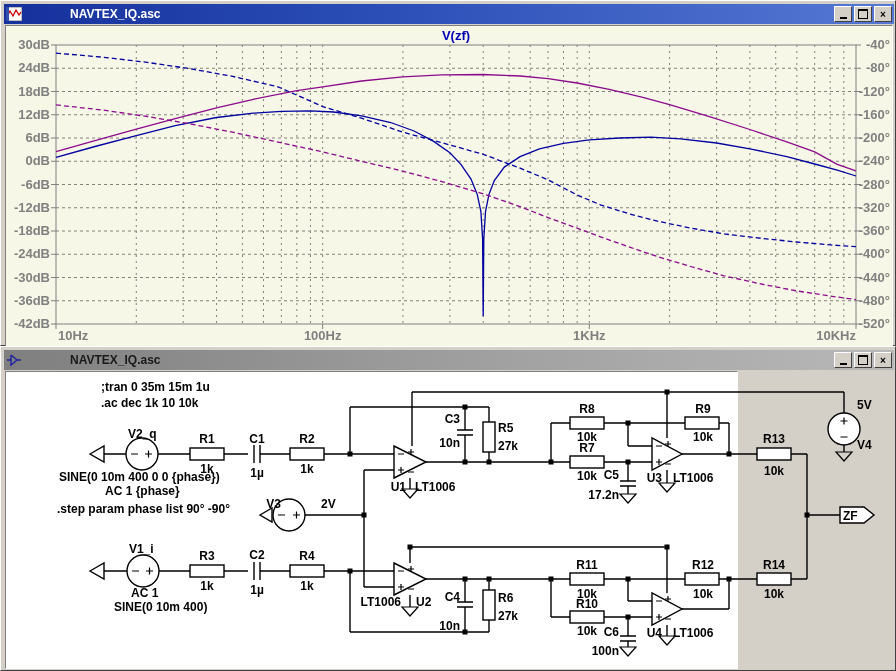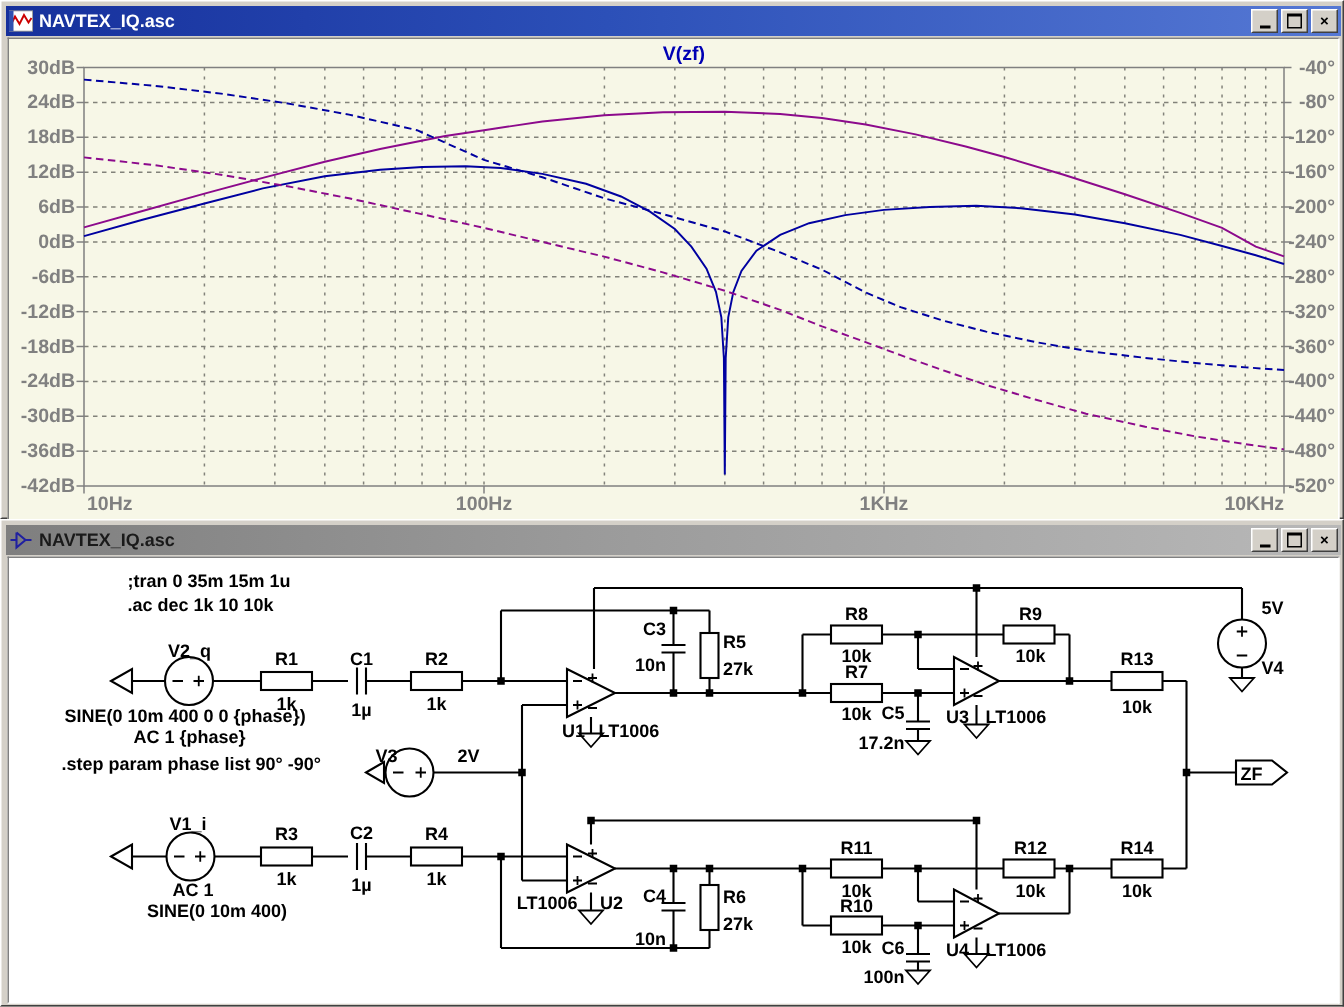--- a/index.html
+++ b/index.html
@@ -2,21 +2,21 @@
 <html><head>
 <meta charset="utf-8">
 <style>
   html,body{margin:0;padding:0;}
   body{width:896px;height:671px;position:relative;overflow:hidden;
        background:#D4D0C8;font-family:"Liberation Sans",sans-serif;}
   .abs{position:absolute;}
   .window{background:#D4D0C8;border-top:1px solid #fff;border-left:1px solid #fff;
           border-right:1px solid #404040;border-bottom:1px solid #404040;
           box-sizing:border-box;}
-  .titlebar{height:20px;display:flex;align-items:center;padding:0 2px;box-sizing:border-box;}
+  .titlebar{height:20px;display:flex;align-items:center;padding:0 2px;box-sizing:border-box;gap:44px;}
   .titlebar.active{background:linear-gradient(90deg,#16309C 0%,#2C50B8 45%,#5578D4 100%);}
   .titlebar.inactive{background:linear-gradient(90deg,#7F7F7F 0%,#9B9B9B 45%,#B8B8B8 100%);}
   .title-text{font-size:12px;font-weight:bold;margin-left:4px;white-space:nowrap;}
   .titlebar.active .title-text{color:#FFFFFF;}
   .titlebar.inactive .title-text{color:#1A1A1A;}
   .win-icon{width:16px;height:14px;flex:0 0 auto;}
   .btns{margin-left:auto;display:flex;gap:2px;}
   .wbtn{width:16px;height:14px;background:#D4D0C8;border:1px solid;
         border-color:#FFFFFF #404040 #404040 #FFFFFF;position:relative;
         display:flex;align-items:center;justify-content:center;
@@ -179,21 +179,21 @@
           <span class="glyph-min"></span>
         </span>
       <span class="wbtn">
           <span class="glyph-max"></span>
         </span>
       <span class="wbtn">
           <span>×</span>
         </span>
     </span>
   </div>
-  <div class="abs sch-area" style="left:4px;top:24px;width:888px;height:298px;">
+  <div class="abs sch-area" style="left:4px;top:24px;width:733px;height:298px;padding-left:16px;">
     <svg width="886" height="296" viewBox="5 370 886 296">
 
       <text class="stext" x="84" y="389">;tran 0 35m 15m 1u</text>
       <text class="stext" x="84" y="405">.ac dec 1k 10 10k</text>
       <text class="stext" x="40" y="511">.step param phase list 90° -90°</text>
 
       <path class="wire" d="
         M87,452 H109 M141,452 H173 M207,452 H231 M243,452 H273 M307,452 H377
         M333,405 V452 M333,405 H472
         M448,405 V428 M448,433 V460

